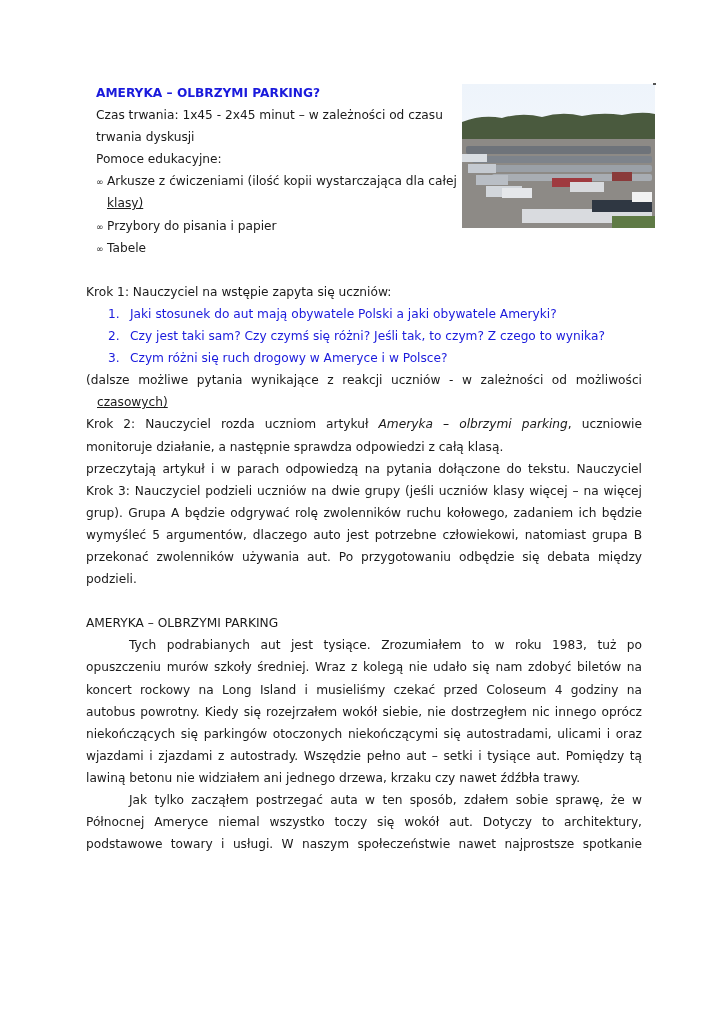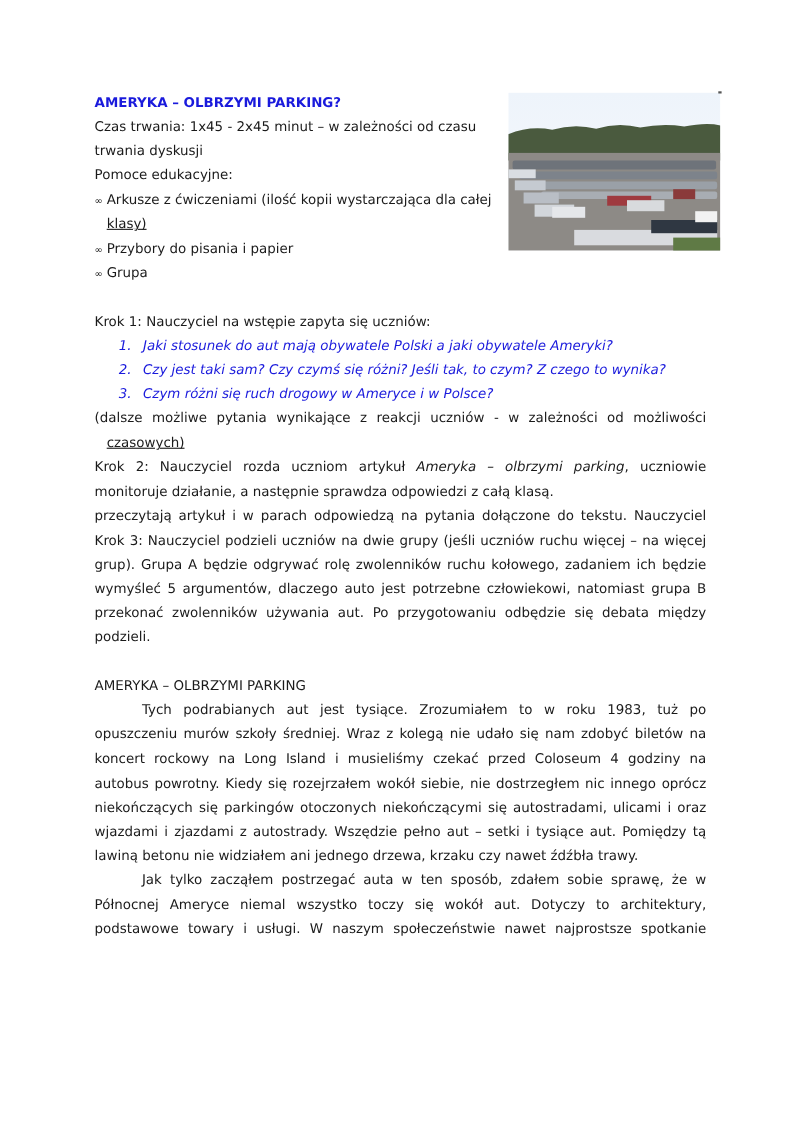--- a/index.html
+++ b/index.html
@@ -3,29 +3,29 @@
 <meta charset="utf-8">
 <style>
   html, body { margin: 0; padding: 0; background: #ffffff; }
   body { width: 724px; height: 1024px; position: relative; overflow: hidden;
          font-family: "DejaVu Sans", sans-serif; font-size: 12.2px; color: #1a1a1a; }
   .page { position: absolute; left: 86px; top: 82px; width: 556px; }
   .line { height: 22.1px; line-height: 22.1px; white-space: nowrap; }
   .just { text-align: justify; text-align-last: justify; white-space: normal; }
   .title-blue { color: #1a1adc; font-weight: bold; }
   .b { font-weight: normal; }
-  .blue { color: #1a1adc; font-style: italic; }
+  .blue { color: #1a1adc; }
   .i { font-style: italic; }
   .bullet { display: inline-block; width: 11px; font-size: 9px; }
   .indent-list { padding-left: 22px; }
   .num { display: inline-block; width: 22px; }
   .hang { padding-left: 11px; text-decoration: underline; }
   .para-indent { display: inline-block; width: 43px; }
   .gap { height: 22.1px; }
-  .top-block { width: 370px; }
+  .top-block { width: 370px; margin-left: 10px; }
   .photo { position: absolute; left: 462px; top: 84px; width: 193px; height: 144px; overflow: hidden; }
   .photo svg { display: block; }
   .corner-mark { position: absolute; left: 653px; top: 83px; width: 3px; height: 2px; background: #555; }
 </style>
 </head>
 <body>
 
 <div class="photo">
   <svg width="193" height="144" viewBox="0 0 193 144">
     <defs>
@@ -63,36 +63,36 @@
 
 <div class="page">
   <div class="top-block">
     <div class="line title-blue">AMERYKA – OLBRZYMI PARKING?</div>
     <div class="line"><span class="b">Czas trwania:</span><span> 1x45 - 2x45 minut – w zależności od czasu</span></div>
     <div class="line">trwania dyskusji</div>
     <div class="line b">Pomoce edukacyjne:</div>
     <div class="line"><span class="bullet">∞</span><span>Arkusze z ćwiczeniami (ilość kopii wystarczająca dla całej</span></div>
     <div class="line hang">klasy)</div>
     <div class="line"><span class="bullet">∞</span><span>Przybory do pisania i papier</span></div>
-    <div class="line"><span class="bullet">∞</span><span>Grupa</span></div>
+    <div class="line"><span class="bullet">∞</span><span>Tabele</span></div>
   </div>
   <div class="gap"></div>
 
   <div class="line"><span class="b">Krok 1:</span><span> Nauczyciel na wstępie zapyta się uczniów:</span></div>
   <div class="line blue indent-list"><span class="num">1.</span><span>Jaki stosunek do aut mają obywatele Polski a jaki obywatele Ameryki?</span></div>
   <div class="line blue indent-list"><span class="num">2.</span><span>Czy jest taki sam? Czy czymś się różni?  Jeśli tak, to czym? Z czego to wynika?</span></div>
   <div class="line blue indent-list"><span class="num">3.</span><span>Czym różni się ruch drogowy w Ameryce i w Polsce?</span></div>
   <div class="line just">(dalsze możliwe pytania wynikające z reakcji uczniów - w zależności od możliwości</div>
   <div class="line hang">czasowych)</div>
 
   <div class="line just"><span class="b">Krok 2:</span><span> Nauczyciel rozda uczniom artykuł </span><span class="i">Ameryka – olbrzymi parking</span><span>, uczniowie</span></div>
   <div class="line">monitoruje działanie, a następnie sprawdza odpowiedzi z całą klasą.</div>
   <div class="line just">przeczytają artykuł i w parach odpowiedzą na pytania dołączone do tekstu. Nauczyciel</div>
 
-  <div class="line just"><span class="b">Krok 3:</span><span> Nauczyciel podzieli uczniów na dwie grupy (jeśli uczniów ruchu więcej – na więcej</span></div>
+  <div class="line just"><span class="b">Krok 3:</span><span> Nauczyciel podzieli uczniów na dwie grupy (jeśli uczniów klasy więcej – na więcej</span></div>
   <div class="line just">grup). Grupa A będzie odgrywać rolę zwolenników ruchu kołowego, zadaniem ich będzie</div>
   <div class="line just">wymyśleć 5 argumentów, dlaczego auto jest potrzebne człowiekowi, natomiast grupa B</div>
   <div class="line just">przekonać zwolenników używania aut. Po przygotowaniu odbędzie się debata między</div>
   <div class="line">podzieli.</div>
   <div class="gap"></div>
 
   <div class="line b">AMERYKA – OLBRZYMI PARKING</div>
   <div class="line just"><span class="para-indent"></span><span>Tych podrabianych aut jest tysiące. Zrozumiałem to w roku 1983, tuż po</span></div>
   <div class="line just">opuszczeniu murów szkoły średniej. Wraz z kolegą nie udało się nam zdobyć biletów na</div>
   <div class="line just">koncert rockowy na Long Island i musieliśmy czekać przed Coloseum 4 godziny na</div>

